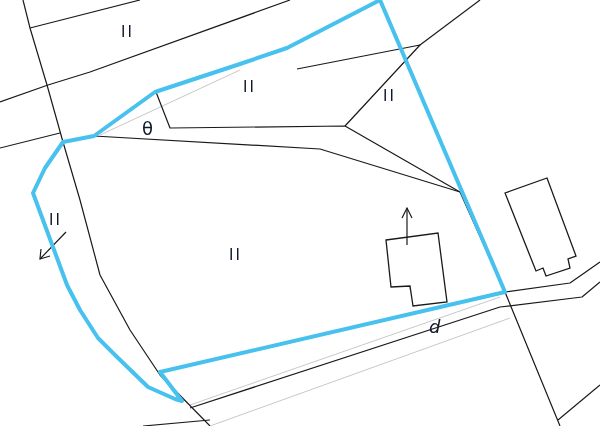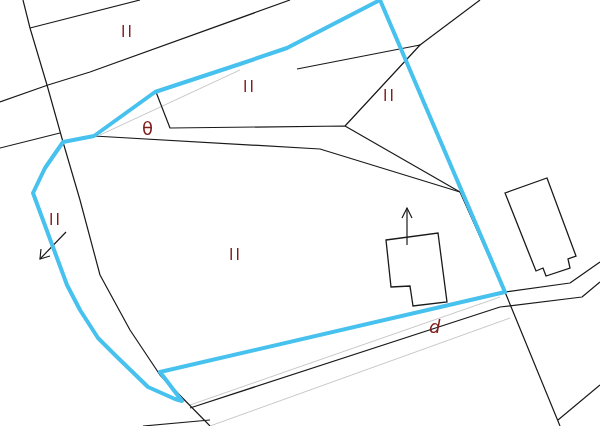--- a/index.html
+++ b/index.html
@@ -2,21 +2,21 @@
 <html><head>
   <meta charset="utf-8">
   <style>
     html, body { margin: 0; padding: 0; background: #ffffff; }
     body { width: 600px; height: 426px; overflow: hidden; position: relative; font-family: "DejaVu Sans", sans-serif; }
     svg.map { position: absolute; left: 0; top: 0; width: 600px; height: 426px; }
     .parcel-line { fill: none; stroke: #1a1a1a; stroke-width: 1.2; stroke-linejoin: round; }
     .gray-line { fill: none; stroke: #c8c8c8; stroke-width: 1; }
     .building { fill: #ffffff; stroke: #1a1a1a; stroke-width: 1.3; }
     .highlight { fill: none; stroke-width: 4; stroke-linejoin: round; stroke-linecap: round; }
-    .label { position: absolute; color: #7f1d1d; font-size: 15px; letter-spacing: 2px; line-height: 1; }
+    .label { position: absolute; color: #0f172a; font-size: 15px; letter-spacing: 2px; line-height: 1; }
     .label.symbol { font-size: 18px; letter-spacing: 0; }
   </style>
 </head>
 <body>
 
 <svg class="map" viewBox="0 0 600 426" xmlns="http://www.w3.org/2000/svg">
 
   <g>
     <polyline class="gray-line" points="100,135 240,70"></polyline>
     <polyline class="gray-line" points="190,405 500,297"></polyline>

